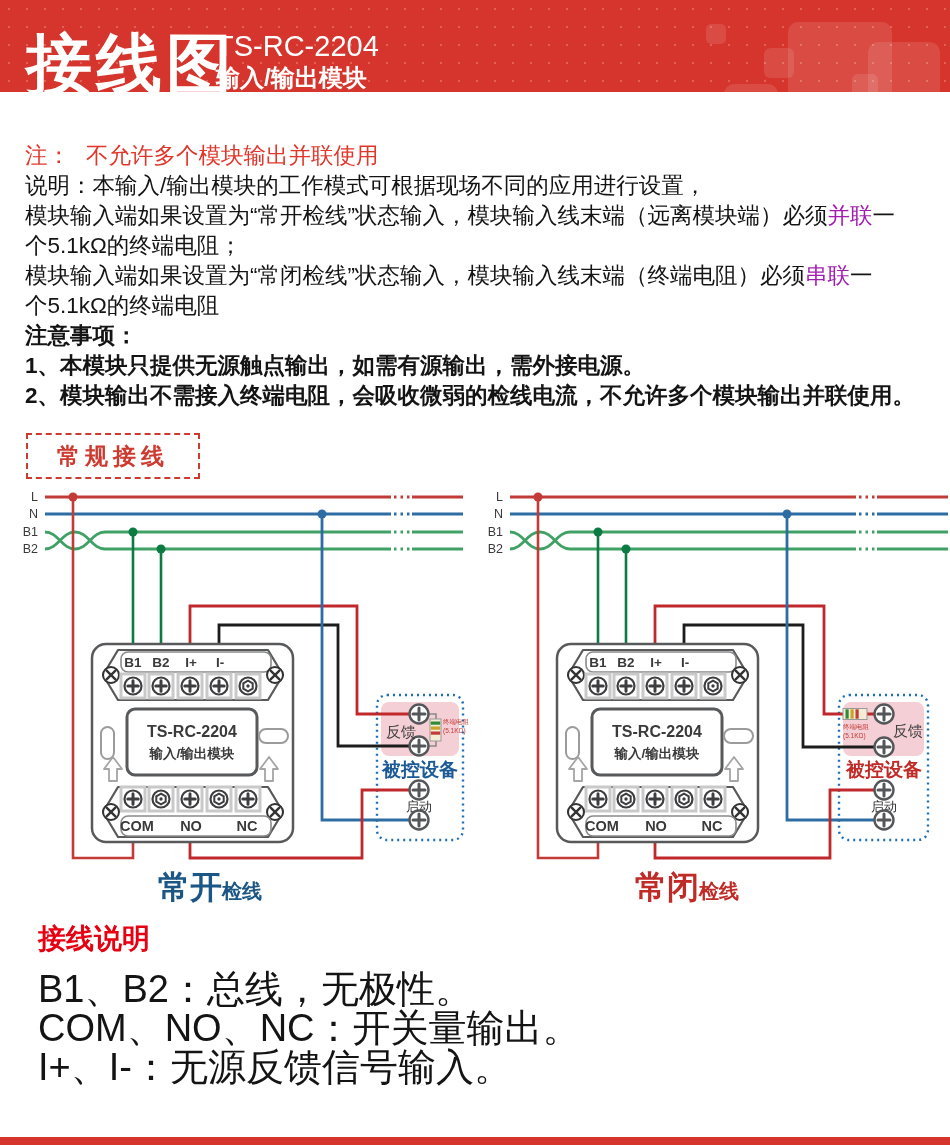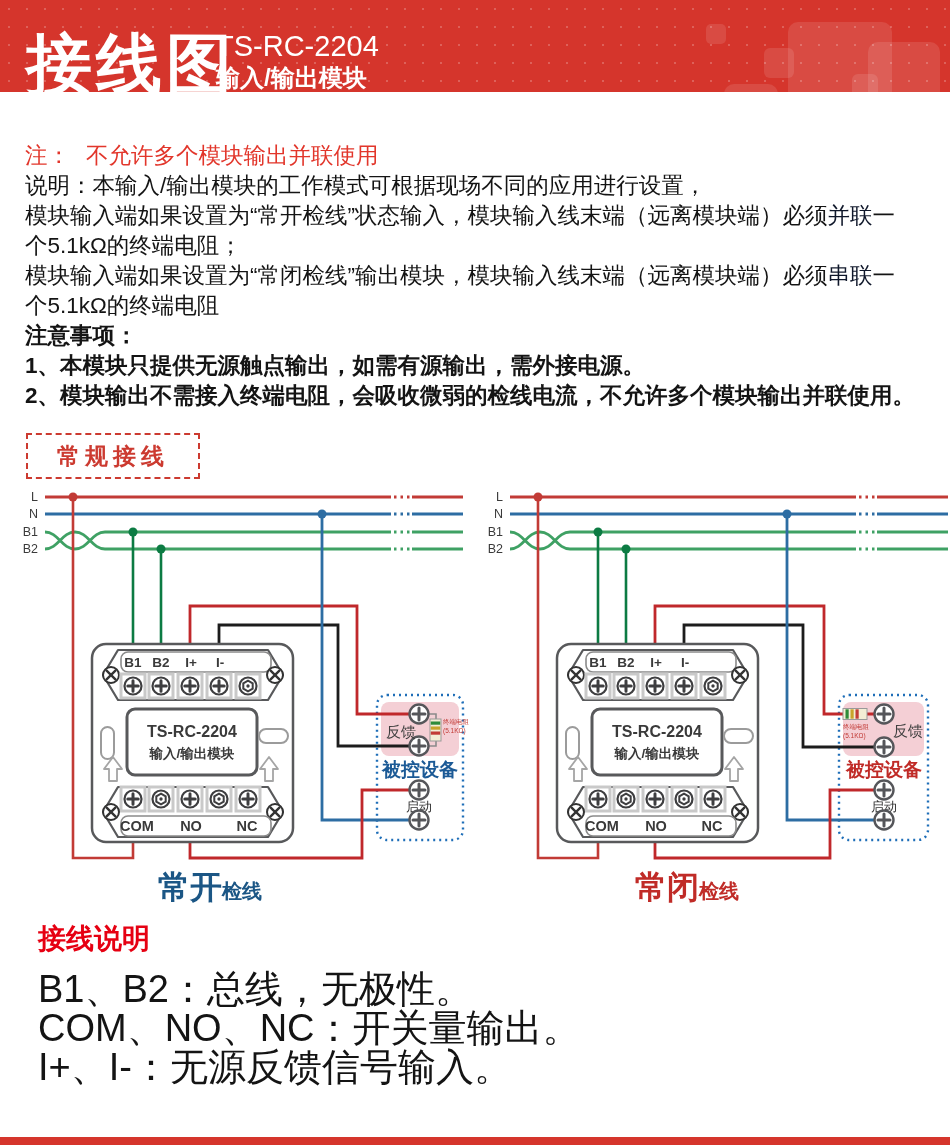--- a/index.html
+++ b/index.html
@@ -19,21 +19,21 @@
   .header-title{
     position:absolute;left:26px;top:18px;color:#fff;font-size:66px;font-weight:bold;
     letter-spacing:4px;line-height:92px;
   }
   .header-model{position:absolute;left:216px;top:30px;color:#fff;font-size:29px;font-weight:normal;}
   .header-sub{position:absolute;left:216px;top:62px;color:#fff;font-size:24px;font-weight:bold;}
   
   .notes{position:absolute;left:25px;top:141px;width:920px;font-size:22.5px;line-height:30px;color:#141414;}
   .note-red{color:#e2362b;}
   .note-label{display:inline-block;margin-right:16px;}
-  .hl{color:#0f172a;}
+  .hl{color:#a21caf;}
   .bold{font-weight:bold;}
   
   .section-tag{
     position:absolute;left:26px;top:433px;width:170px;height:42px;
     border:2px dashed #cc3a30;color:#cc3a30;font-size:23px;font-weight:bold;
     display:flex;align-items:center;justify-content:center;letter-spacing:5px;
   }
   
   .diagram-svg{position:absolute;left:0;top:478px;}
   .caption{position:absolute;top:866px;white-space:nowrap;}
@@ -62,21 +62,21 @@
   <div class="header-title">接线图</div>
   <div class="header-model">TS-RC-2204</div>
   <div class="header-sub">输入/输出模块</div>
 </div>
 
 <div class="notes">
   <div class="note-red"><span class="note-label">注：</span><span>不允许多个模块输出并联使用</span></div>
   <div>说明：本输入/输出模块的工作模式可根据现场不同的应用进行设置，</div>
   <div><span>模块输入端如果设置为“常开检线”状态输入，模块输入线末端（远离模块端）必须</span><span class="hl">并联</span><span>一</span></div>
   <div>个5.1kΩ的终端电阻；</div>
-  <div><span>模块输入端如果设置为“常闭检线”输出模块，模块输入线末端（远离模块端）必须</span><span class="hl">串联</span><span>一</span></div>
+  <div><span>模块输入端如果设置为“常闭检线”状态输入，模块输入线末端（终端电阻）必须</span><span class="hl">串联</span><span>一</span></div>
   <div>个5.1kΩ的终端电阻</div>
   <div class="bold">注意事项：</div>
   <div class="bold">1、本模块只提供无源触点输出，如需有源输出，需外接电源。</div>
   <div class="bold">2、模块输出不需接入终端电阻，会吸收微弱的检线电流，不允许多个模块输出并联使用。</div>
 </div>
 
 <div class="section-tag">常规接线</div>
 
 <svg class="diagram-svg" width="950" height="450" viewBox="0 478 950 450">
   <defs>

